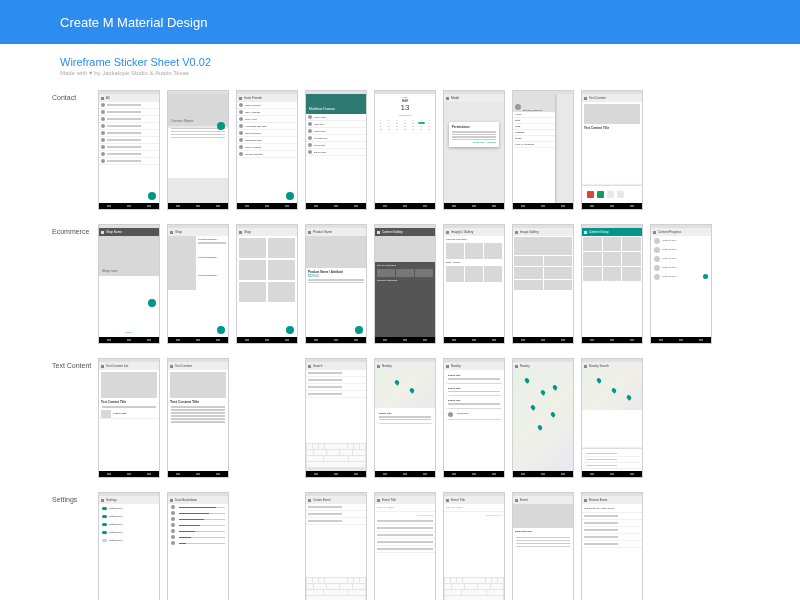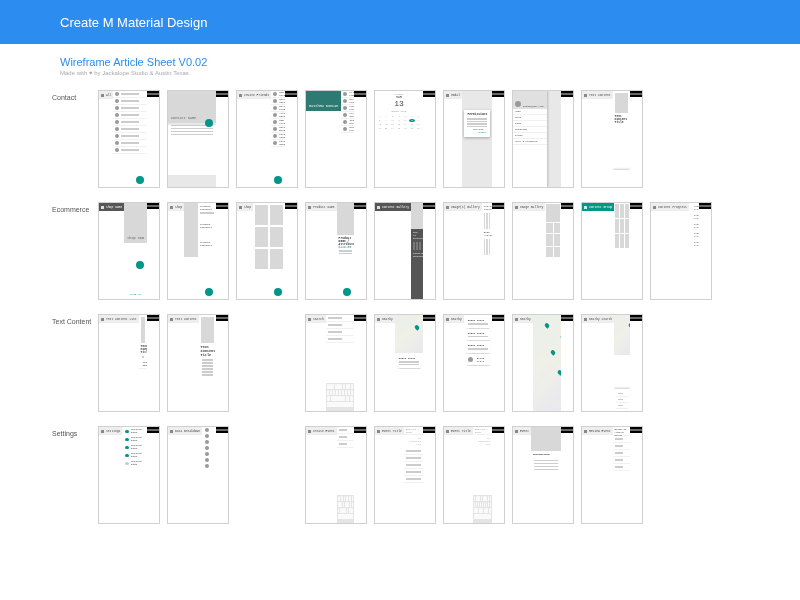--- a/index.html
+++ b/index.html
@@ -6,21 +6,21 @@
   body { font-family: -apple-system, Helvetica, Arial, sans-serif; background: #fff; width: 800px; height: 600px; overflow: hidden; font-size: 7px; color: #333; }
   .header { background: #2d8cf0; height: 44px; display: flex; align-items: center; padding-left: 60px; }
   .header-title { color: #fff; font-size: 13px; font-weight: 400; }
   .subheader { padding: 12px 60px 4px; }
   .subheader-title { color: #2d8cf0; font-size: 11px; font-weight: 400; }
   .subheader-note { color: #aaa; font-size: 6px; margin-top: 2px; }
   .content { padding: 10px 40px 10px 52px; }
   .row { display: flex; align-items: flex-start; margin-bottom: 14px; }
   .row-label { width: 46px; font-size: 7px; color: #555; padding-top: 4px; flex-shrink: 0; }
   .screens { display: flex; gap: 7px; flex-wrap: nowrap; }
-  .phone { width: 62px; height: 98px; background: #fff; border: 0.5px solid #d0d0d0; display: flex; flex-direction: row; position: relative; overflow: hidden; font-family: Liberation Mono, monospace; }
+  .phone { width: 62px; height: 120px; background: #fff; border: 0.5px solid #d0d0d0; display: flex; flex-direction: column; position: relative; overflow: hidden; }
   .phone.empty { visibility: hidden; }
   .statusbar { height: 3px; background: #e0e0e0; }
   .appbar { height: 8px; background: #eee; display: flex; align-items: center; padding: 0 2px; }
   .appbar.dark { background: #555; }
   .appbar.teal { background: #009688; }
   .appbar-title { font-size: 3px; color: #444; margin-left: 2px; white-space: nowrap; }
   .appbar.dark .appbar-title, .appbar.teal .appbar-title { color: #fff; }
   .appbar .ic { width: 3px; height: 3px; background: #888; }
   .appbar.dark .ic, .appbar.teal .ic { background: rgba(255,255,255,0.8); }
   .body { flex: 1; background: #fff; position: relative; overflow: hidden; }
@@ -65,21 +65,21 @@
   .prog-txt { flex:1; font-size:2.5px; color:#666;}
   .prog-play { width:5px;height:5px;border-radius:50%;background:#009688;}
 </style>
 </head>
 <body>
 
 <div class="header">
   <span class="header-title">Create M Material Design</span>
 </div>
 <div class="subheader">
-  <div class="subheader-title">Wireframe Article Sheet V0.02</div>
+  <div class="subheader-title">Wireframe Sticker Sheet V0.02</div>
   <div class="subheader-note">Made with ♥ by Jackalope Studio &amp; Austin Texas</div>
 </div>
 
 <div class="content">
 
   <div class="row">
     <div class="row-label">Contact</div>
     <div class="screens">
 
       <div class="phone">

